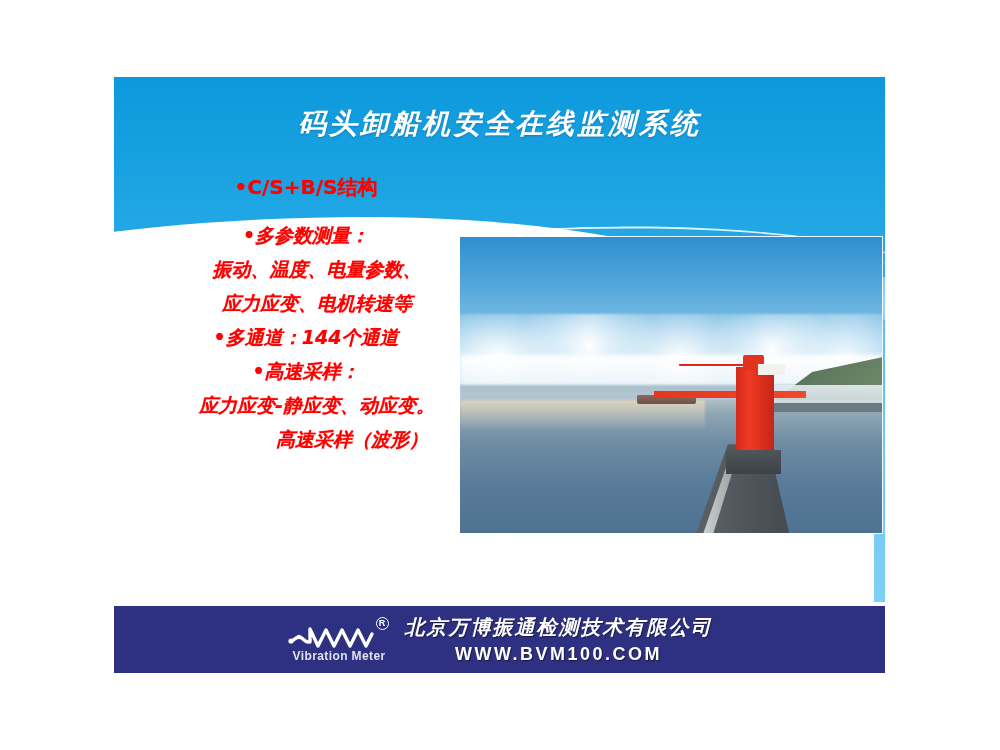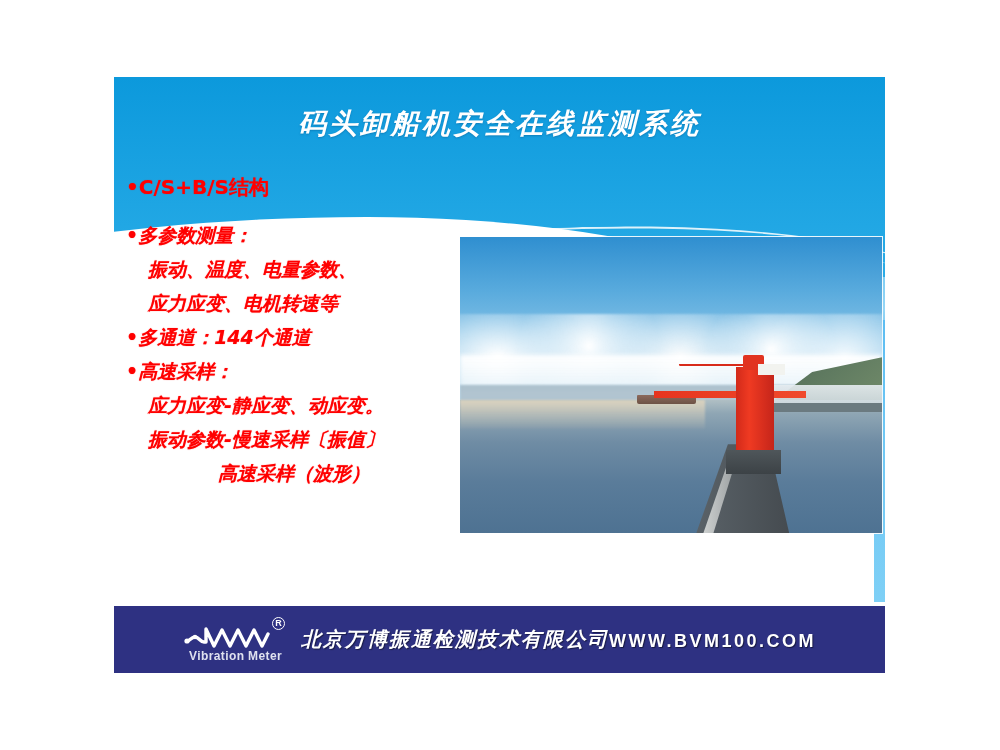--- a/index.html
+++ b/index.html
@@ -64,20 +64,21 @@
     text-shadow:0 1px 2px rgba(0,70,120,.35);
     white-space:nowrap;
   }
 
   
   .body-text{position:absolute;left:12px;top:95px;width:360px;}
   .line{
     color:#ff0000;font-weight:bold;white-space:nowrap;
     font-family:"DejaVu Sans","Liberation Sans",sans-serif;
     text-shadow:0 0 1px rgba(255,0,0,.6);
+    text-align:center;
   }
   .l-cs   {font-size:20px;line-height:30px;margin:0 0 16px 0;letter-spacing:0px;}
   .l-mid  {font-size:19px;line-height:34px;margin:0;font-style:italic;}
   .indent {padding-left:22px;}
   .indent2{padding-left:92px;}
 
   
   .photo{
     position:absolute;left:346px;top:160px;width:422px;height:296px;
     overflow:hidden;background:#8fb4cf;
@@ -183,21 +184,21 @@
   .logo svg{position:absolute;left:0;top:0;}
   .logo-reg{
     position:absolute;right:2px;top:0px;color:#fff;font-size:9px;font-weight:bold;
     border:1px solid #fff;border-radius:50%;width:11px;height:11px;
     line-height:11px;text-align:center;
   }
   .logo-sub{
     position:absolute;left:6px;bottom:0px;color:#dfe1ef;font-size:12px;
     font-weight:bold;letter-spacing:.4px;white-space:nowrap;
   }
-  .footer-text{display:flex;flex-direction:row;align-items:center;}
+  .footer-text{display:flex;flex-direction:column;align-items:center;}
   .fcn{
     color:#ffffff;font-size:20px;font-weight:bold;letter-spacing:2px;
     font-family:"DejaVu Sans","Liberation Sans",sans-serif;font-style:italic;
     text-shadow:1px 1px 1px rgba(0,0,0,.45);white-space:nowrap;
   }
   .fen{
     color:#ffffff;font-size:18px;font-weight:bold;letter-spacing:2.5px;
     margin-top:3px;text-shadow:1px 1px 1px rgba(0,0,0,.5);white-space:nowrap;
   }
 </style>
@@ -220,21 +221,20 @@
     <div class="title">码头卸船机安全在线监测系统</div>
 
     <div class="body-text">
       <div class="line l-cs">•C/S+B/S结构</div>
       <div class="line l-mid">•多参数测量：</div>
       <div class="line l-mid indent">振动、温度、电量参数、</div>
       <div class="line l-mid indent">应力应变、电机转速等</div>
       <div class="line l-mid">•多通道：144个通道</div>
       <div class="line l-mid">•高速采样：</div>
       <div class="line l-mid indent">应力应变-静应变、动应变。</div>
-      <div class="line l-mid indent">振动参数-慢速采样〔振值〕</div>
       <div class="line l-mid indent2">高速采样（波形）</div>
     </div>
 
     <div class="photo">
       <div class="sky"></div>
       <div class="cloudband"></div>
       <div class="cloudband2"></div>
       <div class="hills"></div>
       <div class="hill-right"></div>
       <div class="sea"></div>

